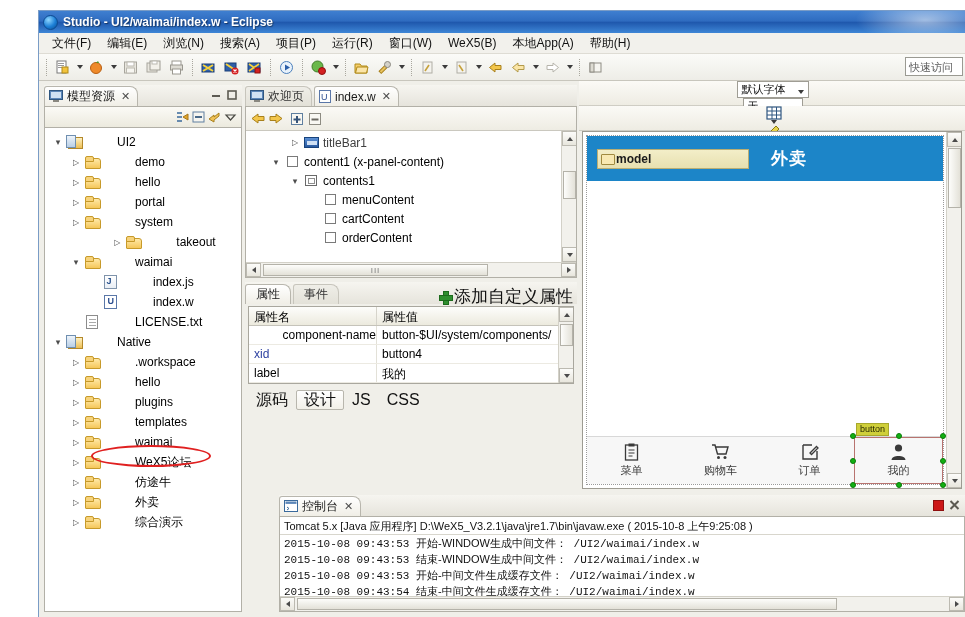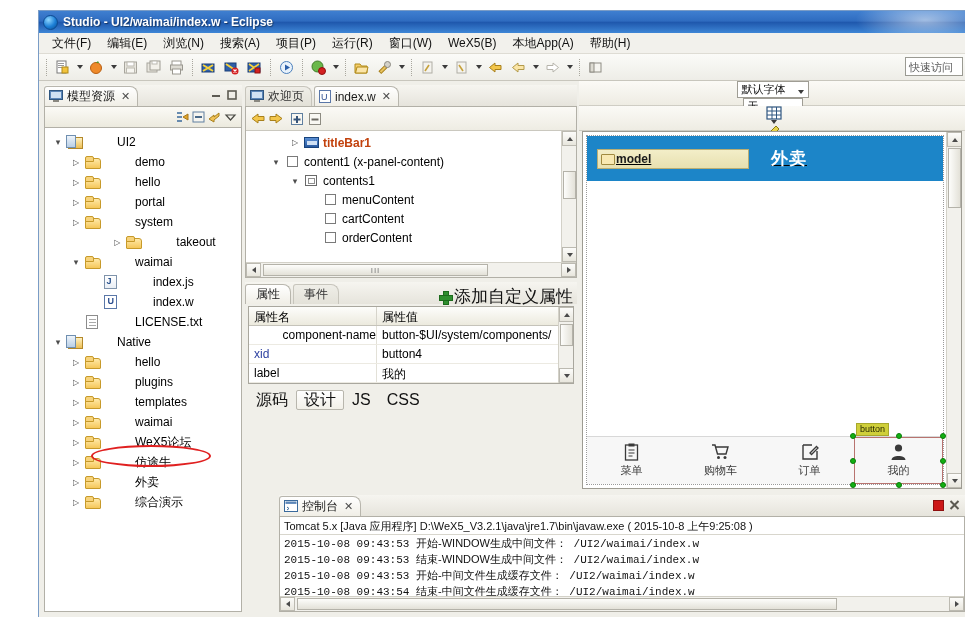--- a/index.html
+++ b/index.html
@@ -292,21 +292,21 @@
   }
   .blue-ico {
     width: 15px; height: 11px;
     background: linear-gradient(to bottom,#5b8fd4,#27589f);
     border: 1px solid #17427c; flex: 0 0 15px; position: relative;
   }
   .blue-ico:after {
     content: ""; position: absolute; left: 2px; top: 3px; width: 10px; height: 4px;
     background: #cfe0f5;
   }
-  .ol-label.bold-blue { color: #c2410c; font-weight: bold; }
+  .ol-label.bold-blue { color: #404040; font-weight: normal; }
 
   
   .vscroll {
     position: absolute; right: 0; top: 0; bottom: 0; width: 15px;
     background: #f2f1ec; border-left: 1px solid #d3d1c8;
   }
   .vscroll .vs-up, .vscroll .vs-dn {
     position: absolute; left: 0; width: 15px; height: 15px;
     background: linear-gradient(to bottom,#fcfcfa,#e8e6dd);
     border: 1px solid #bcbab1;
@@ -436,21 +436,20 @@
     border: 1px dotted #9a9a9a;
     background: #ffffff;
     display: flex; flex-direction: column; justify-content: space-between;
   }
   .app-titlebar {
     height: 45px;
     background: #1c85c8;
     display: flex; align-items: center;
     padding: 0 10px;
     position: relative;
-    text-decoration: underline;
   }
   .model-chip {
     width: 152px; height: 20px;
     background: linear-gradient(to bottom,#f3eec8,#e7e0b0);
     border: 1px solid #b9ae73;
     display: flex; align-items: center;
     padding-left: 3px;
     font-size: 12px; color: #1a1a1a; font-weight: bold;
   }
   .model-chip .mc-ico {
@@ -810,20 +809,27 @@
                   <span class="ico-file"></span>
                 </span>
                 <span class="tlabel">LICENSE.txt</span>
               </div>
               <div class="tnode" style="padding-left: 6px;">
                 <span class="twist expanded"></span>
                 <span class="ticon">
                   <span class="ico-proj"></span>
                 </span>
                 <span class="tlabel">Native</span>
+              </div>
+              <div class="tnode" style="padding-left: 24px;">
+                <span class="twist collapsed"></span>
+                <span class="ticon">
+                  <span class="ico-folder"></span>
+                </span>
+                <span class="tlabel">.workspace</span>
               </div>
               <div class="tnode" style="padding-left: 24px;">
                 <span class="twist collapsed"></span>
                 <span class="ticon">
                   <span class="ico-folder"></span>
                 </span>
                 <span class="tlabel">hello</span>
               </div>
               <div class="tnode" style="padding-left: 24px;">
                 <span class="twist collapsed"></span>

